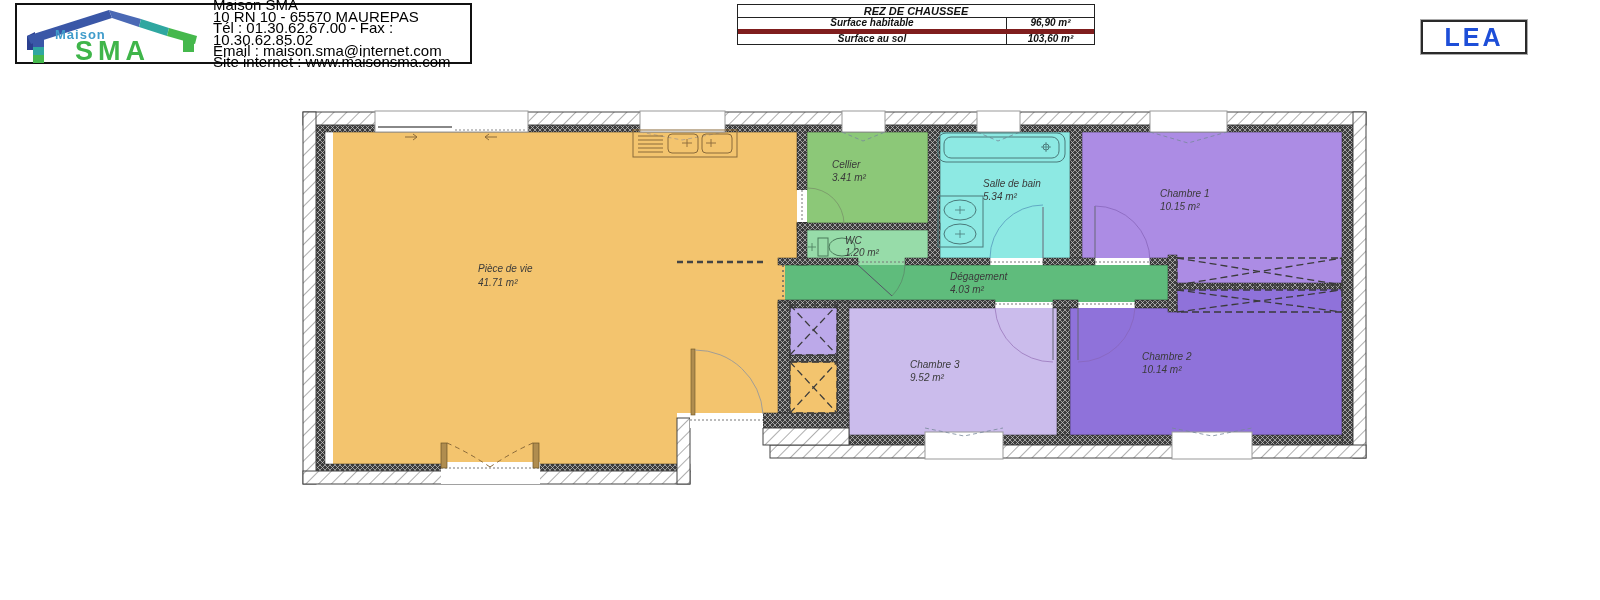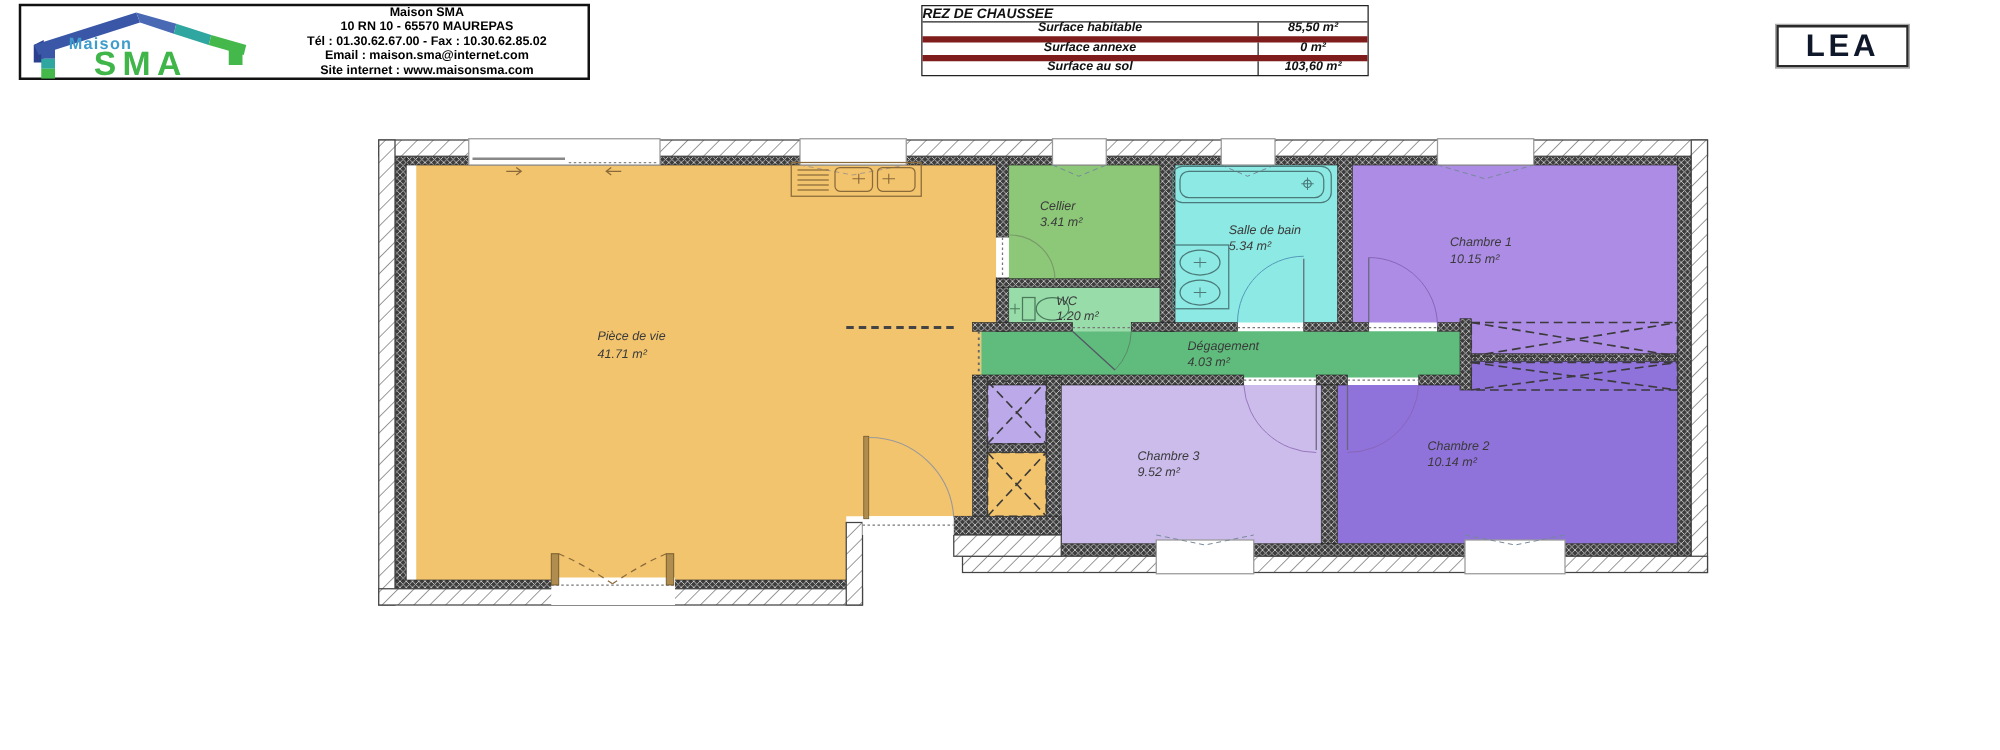--- a/index.html
+++ b/index.html
@@ -2,35 +2,35 @@
 <html><head>
 <meta charset="utf-8">
 <style>
   html,body{margin:0;padding:0;background:#fff;}
   body{width:1600px;height:600px;position:relative;font-family:"Liberation Sans",sans-serif;overflow:hidden;}
 
   
   .logo-box{position:absolute;left:15px;top:3px;width:453px;height:57px;border:2px solid #111;
     background:#fff;display:flex;align-items:center;}
   .logo-art{width:196px;height:58px;flex:0 0 auto;}
-  .company-block{flex:1;text-align:center;font-weight:bold;font-size:10px;line-height:11.4px;color:#000;}
+  .company-block{flex:1;text-align:left;font-weight:normal;font-size:15px;line-height:11.4px;color:#000;}
 
   
   .stable{position:absolute;left:737px;top:4px;width:356px;border:1.5px solid #222;background:#fff;
     font-weight:bold;font-style:italic;color:#111;}
-  .st-title{border-bottom:1px solid #222;font-size:11px;line-height:12px;}
+  .st-title{border-bottom:1px solid #222;text-align:center;font-size:11px;line-height:12px;}
   .st-row{display:flex;border-bottom:5px solid #7f1d1d;}
   .st-row:last-child{border-bottom:none;}
   .st-label{width:268px;border-right:1px solid #222;text-align:center;font-size:10px;line-height:10.5px;}
   .st-value{flex:1;text-align:center;font-size:10px;line-height:10.5px;}
 
   
   .lea-box{position:absolute;left:1421px;top:20px;width:102px;height:30px;border:2px solid #2a2a2a;
     outline:1px solid #aaa;background:#fff;display:flex;align-items:center;justify-content:center;
-    font-weight:bold;font-size:25px;letter-spacing:3px;color:#0f172a;}
+    font-weight:bold;font-size:25px;letter-spacing:3px;color:#1d4ed8;}
 
   .plan-svg{position:absolute;left:0;top:0;}
   .rl{font-family:"Liberation Sans",sans-serif;font-style:italic;font-size:10px;fill:#3a3a3a;}
 </style>
 </head>
 <body>
 
 <div class="logo-box">
   <svg class="logo-art" viewBox="0 0 196 58">
 
@@ -54,25 +54,21 @@
     <div>Tél : 01.30.62.67.00 - Fax : 10.30.62.85.02</div>
     <div>Email : maison.sma@internet.com</div>
     <div>Site internet : www.maisonsma.com</div>
   </div>
 </div>
 
 <div class="stable">
   <div class="st-title">REZ DE CHAUSSEE</div>
   <div class="st-row">
     <div class="st-label">Surface habitable</div>
-    <div class="st-value">85,50 m²</div>
-  </div>
-  <div class="st-row">
-    <div class="st-label">Surface annexe</div>
-    <div class="st-value">0 m²</div>
+    <div class="st-value">96,90 m²</div>
   </div>
   <div class="st-row">
     <div class="st-label">Surface au sol</div>
     <div class="st-value">103,60 m²</div>
   </div>
 </div>
 
 <div class="lea-box">
   <span>LEA</span>
 </div>

